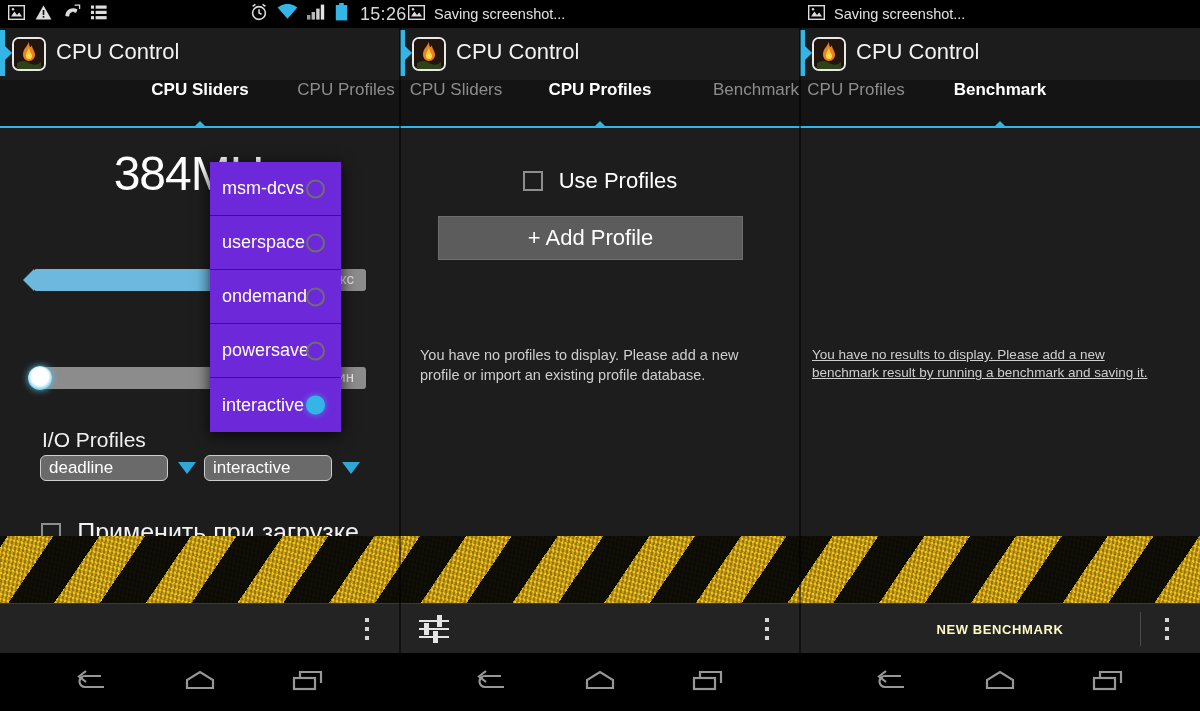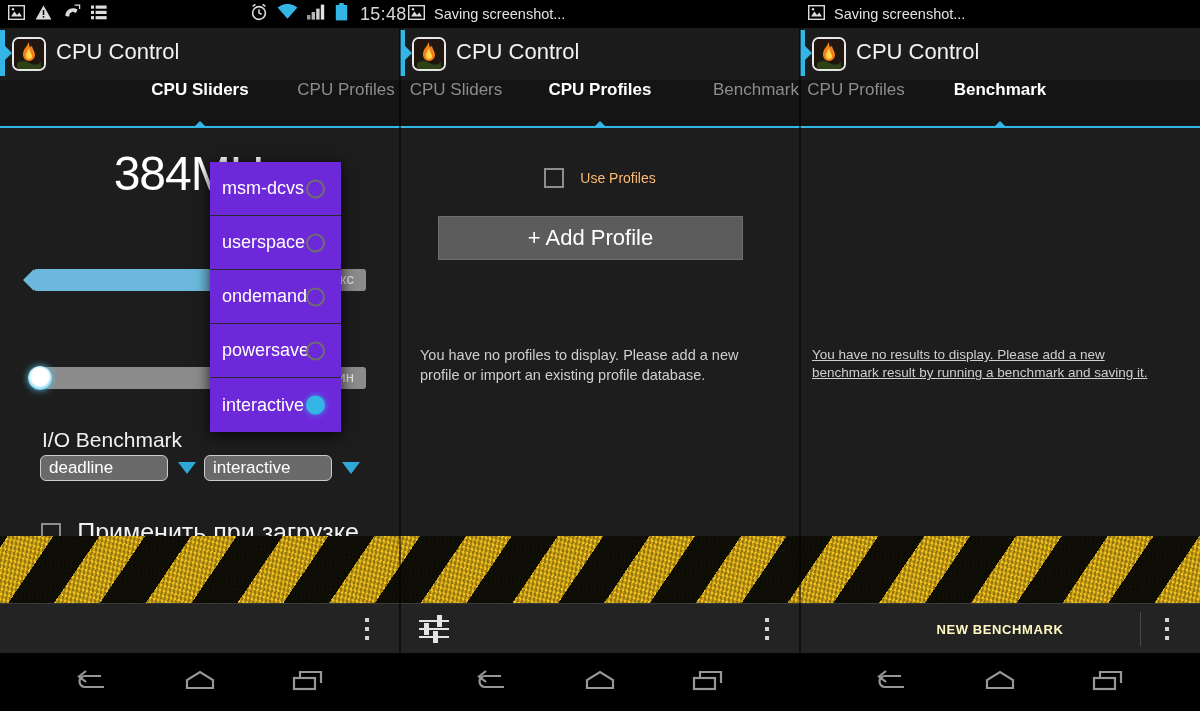--- a/index.html
+++ b/index.html
@@ -129,21 +129,21 @@
   }
   .popup-item:last-child { border-bottom:none; }
   .radio {
     position:absolute; right:16px; top:50%; transform:translateY(-50%);
     width:19px; height:19px; border-radius:50%; border:2px solid #6e6e6e;
   }
   .radio.on { border-color:#33b5e5; background:#33b5e5; box-shadow:0 0 6px rgba(51,181,229,.8); }
 
   
   .useprof-row { position:absolute; left:400px; top:40px; width:400px; display:flex; align-items:center; justify-content:center; gap:16px; }
-  .useprof-label { font-size:14px; color:#fdba74; }
+  .useprof-label { font-size:22px; color:#ffffff; }
   .addprof-btn {
     position:absolute; left:438px; top:88px; width:305px; height:44px;
     background:#5c5c5c; border:1px solid #6e6e6e;
     display:flex; align-items:center; justify-content:center;
     color:#ffffff; font-size:22px;
   }
   .empty-msg {
     position:absolute; width:360px; text-align:left;
     font-size:14.5px; color:#cfcfcf; line-height:1.35;
   }
@@ -254,21 +254,21 @@
             <rect x="9.2" y="4.6" width="3.4" height="11" fill="#cfcfcf"></rect>
             <rect x="13.8" y="0.6" width="3.4" height="15" fill="#e2e2e2"></rect>
           </svg>
       </span>
       <span class="sb-icon">
         <svg width="13" height="18" viewBox="0 0 13 18">
             <rect x="4.2" y="0" width="4.6" height="2" fill="#33b5e5"></rect>
             <rect x="0.8" y="2" width="11.4" height="15.4" fill="#33b5e5"></rect>
           </svg>
       </span>
-      <span class="sb-clock">15:48</span>
+      <span class="sb-clock">15:26</span>
     </div>
 
     <div class="sb-toast toast1">
       <span class="sb-icon">
         <svg width="17" height="15" viewBox="0 0 17 15">
             <rect x="0.7" y="0.7" width="15.6" height="13.6" fill="none" stroke="#dcdcdc" stroke-width="1.4"></rect>
             <path d="M3 11.5 L6.4 6.6 L9 10 L11.2 7.6 L14 11.5 Z" fill="#dcdcdc"></path>
             <circle cx="5" cy="4.3" r="1.2" fill="#dcdcdc"></circle>
           </svg>
       </span>
@@ -327,21 +327,21 @@
         </div>
 
         <div class="slider-block" style="top:206px;">
           <div class="slider-label">384MHz</div>
           <div class="slider-track">
             <div class="slider-inner-text">Мин</div>
             <div class="slider-knob" style="left:-6px;"></div>
           </div>
         </div>
 
-        <div class="iosched-title">I/O Benchmark</div>
+        <div class="iosched-title">I/O Profiles</div>
 
         <div class="spinner-row">
           <span style="position:absolute;left:40px;top:0;">
             <span class="spinner" style="width:128px;">
               <span>deadline</span>
             </span>
             <span class="spinner-caret"></span>
           </span>
           <span style="position:absolute;left:204px;top:0;">
             <span class="spinner" style="width:128px;">

